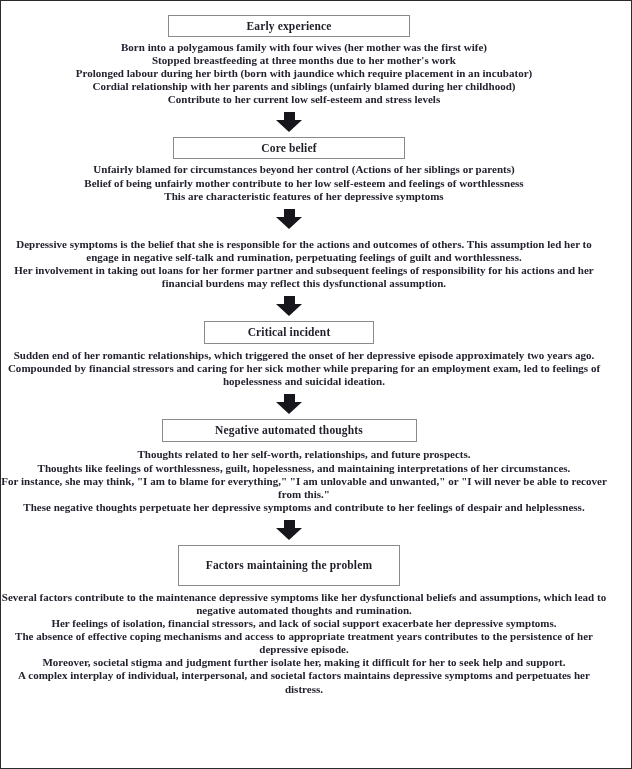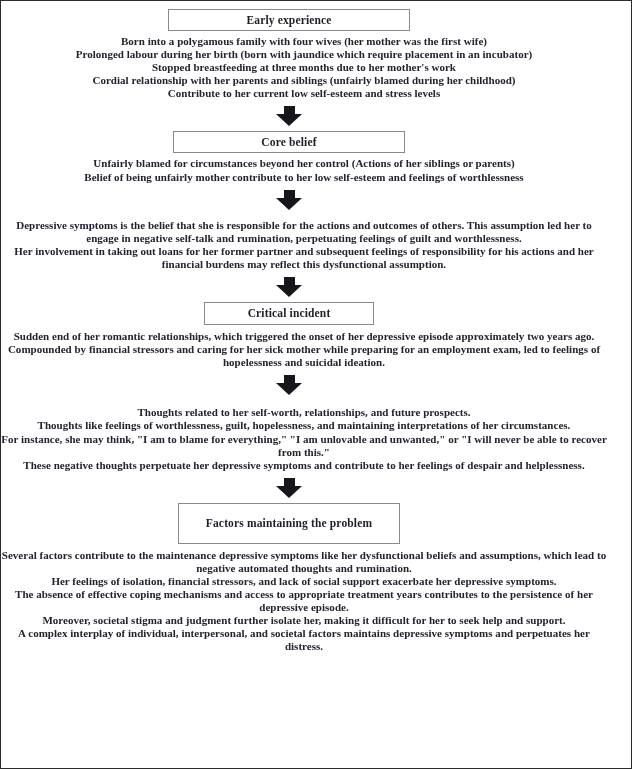--- a/index.html
+++ b/index.html
@@ -18,21 +18,21 @@
     box-sizing: border-box;
     background: #ffffff;
     border: 1px solid #2b2b2b;
     overflow: hidden;
   }
   .flow {
     position: absolute;
     left: 0;
     top: 0;
     width: 576px;
-    padding-top: 5px;
+    padding-top: 11px;
     box-sizing: border-box;
     display: flex;
     flex-direction: column;
     align-items: center;
   }
   .stage {
     width: 100%;
     display: flex;
     flex-direction: column;
     align-items: center;
@@ -114,41 +114,42 @@
 
 <div id="page">
   <div class="flow">
 
     <div class="stage">
       <div class="stage-box box-early">
         <span class="stage-box-label">Early experience</span>
       </div>
       <div class="stage-body body-early">
         <p>Born into a polygamous family with four wives (her mother was the first wife)</p>
+        <p>Stopped breastfeeding at three months due to her mother's work</p>
         <p>Prolonged labour during her birth (born with jaundice which require placement in an incubator)</p>
-        <p>Stopped breastfeeding at three months due to her mother's work</p>
         <p>Cordial relationship with her parents and siblings (unfairly blamed during her childhood)</p>
         <p>Contribute to her current low self-esteem and stress levels</p>
       </div>
     </div>
 
     <div class="gap-a"></div>
     <div class="arrow">
       <div class="arrow-stem"></div>
       <div class="arrow-head"></div>
     </div>
     <div class="gap-b"></div>
 
     <div class="stage">
       <div class="stage-box box-core">
         <span class="stage-box-label">Core belief</span>
       </div>
       <div class="stage-body body-core">
         <p>Unfairly blamed for circumstances beyond her control (Actions of her siblings or parents)</p>
         <p>Belief of being unfairly mother contribute to her low self-esteem and feelings of worthlessness</p>
+        <p>This are characteristic features of her depressive symptoms</p>
       </div>
     </div>
 
     <div class="gap-a"></div>
     <div class="arrow">
       <div class="arrow-stem"></div>
       <div class="arrow-head"></div>
     </div>
     <div class="gap-b"></div>
 
@@ -177,20 +178,23 @@
     </div>
 
     <div class="gap-a"></div>
     <div class="arrow">
       <div class="arrow-stem"></div>
       <div class="arrow-head"></div>
     </div>
     <div class="gap-b"></div>
 
     <div class="stage">
+      <div class="stage-box box-negative">
+        <span class="stage-box-label">Negative automated thoughts</span>
+      </div>
       <div class="stage-body body-negative">
         <p>Thoughts related to her self-worth, relationships, and future prospects.</p>
         <p>Thoughts like feelings of worthlessness, guilt, hopelessness, and maintaining interpretations of her circumstances.</p>
         <p>For instance, she may think, "I am to blame for everything," "I am unlovable and unwanted," or "I will never be able to recover from this."</p>
         <p>These negative thoughts perpetuate her depressive symptoms and contribute to her feelings of despair and helplessness.</p>
       </div>
     </div>
 
     <div class="gap-a"></div>
     <div class="arrow">

